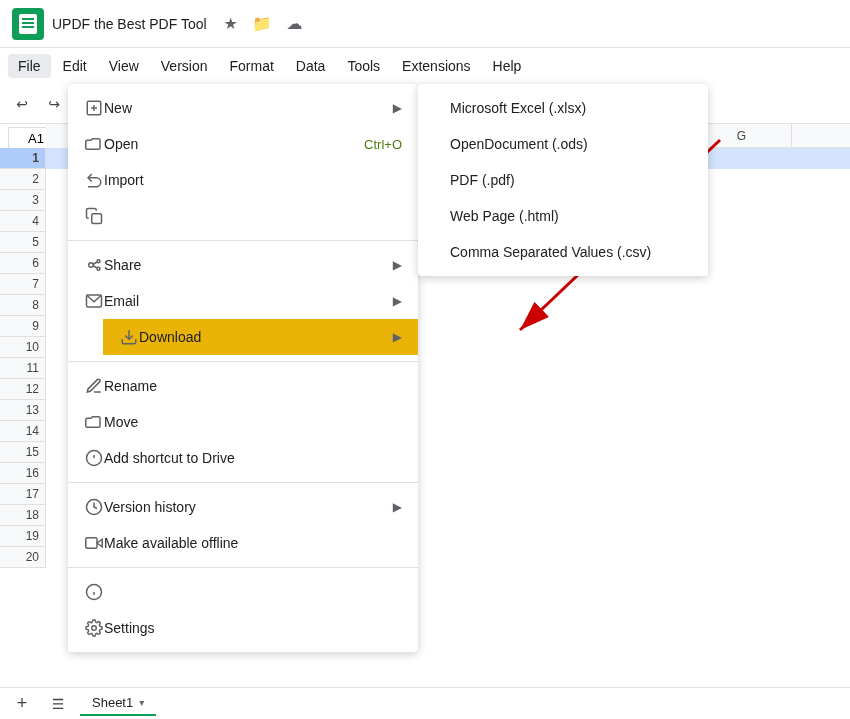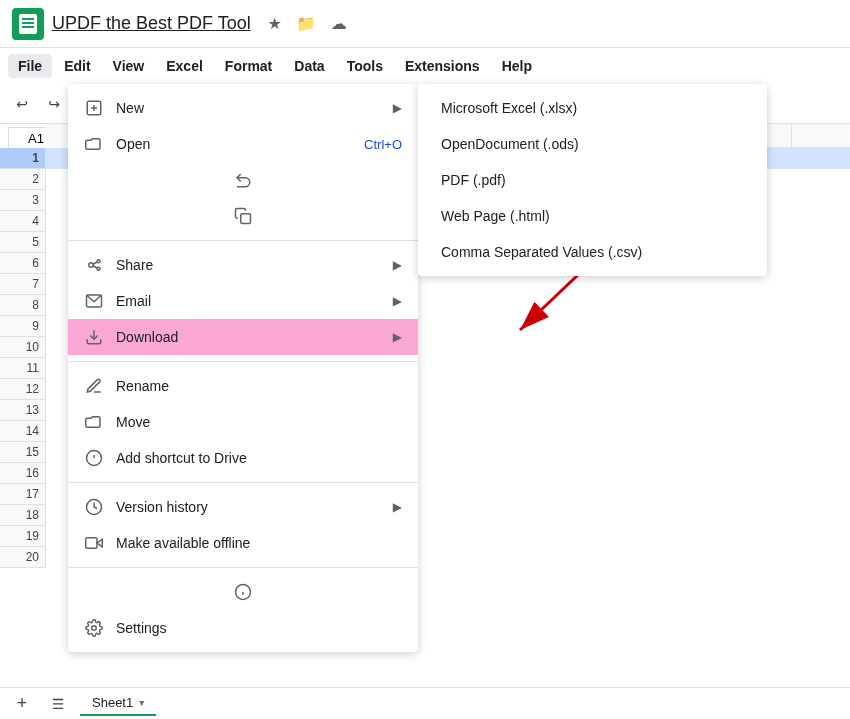--- a/index.html
+++ b/index.html
@@ -38,24 +38,23 @@
     }
     .sheets-icon-inner::after {
       content: '';
       position: absolute;
       top: 4px; left: 3px;
       width: 12px; height: 2px;
       background: #0f9d58;
       box-shadow: 0 4px 0 #0f9d58, 0 8px 0 #0f9d58;
     }
     .doc-title {
-      font-size: 18px;
+      font-size: 14px;
       color: #202124;
       font-weight: 400;
-      text-decoration: underline;
     }
     .top-bar-icons {
       display: flex; gap: 8px; align-items: center; margin-left: 4px;
     }
     .icon-btn {
       width: 24px; height: 24px;
       display: flex; align-items: center; justify-content: center;
       color: #5f6368; font-size: 16px; cursor: pointer;
     }
     .spacer { flex: 1; }
@@ -67,21 +66,20 @@
       padding: 0 8px;
       height: 36px;
       gap: 2px;
     }
     .menu-item {
       padding: 4px 10px;
       border-radius: 4px;
       cursor: pointer;
       font-size: 14px;
       color: #202124;
-      font-weight: bold;
     }
     .menu-item:hover, .menu-item.active {
       background: #e8f0fe;
     }
     .menu-item.active {
       background: #e8eaed;
     }
 
     
     .toolbar {
@@ -181,48 +179,46 @@
       z-index: 100;
       padding: 6px 0;
     }
     .file-menu-item {
       display: flex;
       align-items: center;
       padding: 8px 16px;
       cursor: pointer;
       color: #202124;
       font-size: 14px;
-      gap: 12px;
       position: relative;
-      justify-content: center;
-    }
-    .file-menu-item.active { background: #f9a8d4; }
+    }
+    .file-menu-item.active { background: #eab308; margin-left: 35px; }
     .file-menu-item .icon {
       width: 20px; height: 20px;
       display: flex; align-items: center; justify-content: center;
       color: #5f6368; font-size: 16px; flex-shrink: 0;
     }
     .file-menu-item .label { flex: 1; }
-    .file-menu-item .shortcut { color: #1d4ed8; font-size: 13px; }
+    .file-menu-item .shortcut { color: #4d7c0f; font-size: 13px; }
     .file-menu-item .arrow { color: #5f6368; font-size: 12px; margin-left: auto; }
     .menu-separator {
       height: 1px; background: #e0e0e0; margin: 6px 0;
     }
 
     
     .download-submenu {
       position: absolute;
       top: 84px;
       left: 418px;
-      width: 349px;
+      width: 290px;
       background: #fff;
       border-radius: 4px;
       box-shadow: 0 2px 10px rgba(0,0,0,0.2);
       z-index: 101;
-      padding: 6px 3px;
+      padding: 6px 12px;
     }
     .download-item {
       padding: 10px 20px;
       cursor: pointer;
       font-size: 14px;
       color: #202124;
     }
 
     
     .arrow-svg {
@@ -263,21 +259,21 @@
     <div class="icon-btn">📁</div>
     <div class="icon-btn">☁</div>
   </div>
   <div class="spacer"></div>
 </div>
 
 <div class="menu-bar">
   <div class="menu-item active">File</div>
   <div class="menu-item">Edit</div>
   <div class="menu-item">View</div>
-  <div class="menu-item">Excel</div>
+  <div class="menu-item">Version</div>
   <div class="menu-item">Format</div>
   <div class="menu-item">Data</div>
   <div class="menu-item">Tools</div>
   <div class="menu-item">Extensions</div>
   <div class="menu-item">Help</div>
 </div>
 
 <div class="toolbar">
   <div class="toolbar-btn">↩</div>
   <div class="toolbar-btn">↪</div>
@@ -379,20 +375,21 @@
     <span class="shortcut">Ctrl+O</span>
   </div>
 
   <div class="file-menu-item">
     <span class="icon">
       <svg width="18" height="18" viewBox="0 0 24 24" fill="none" stroke="#5f6368" stroke-width="2">
           <path d="M9 14l-5-5 5-5"></path>
           <path d="M4 9h11a6 6 0 010 12H4"></path>
         </svg>
     </span>
+    <span class="label">Import</span>
   </div>
 
   <div class="file-menu-item">
     <span class="icon">
       <svg width="18" height="18" viewBox="0 0 24 24" fill="none" stroke="#5f6368" stroke-width="2">
           <rect x="9" y="9" width="13" height="13" rx="2"></rect>
           <path d="M5 15H4a2 2 0 01-2-2V4a2 2 0 012-2h9a2 2 0 012 2v1"></path>
         </svg>
     </span>
   </div>

